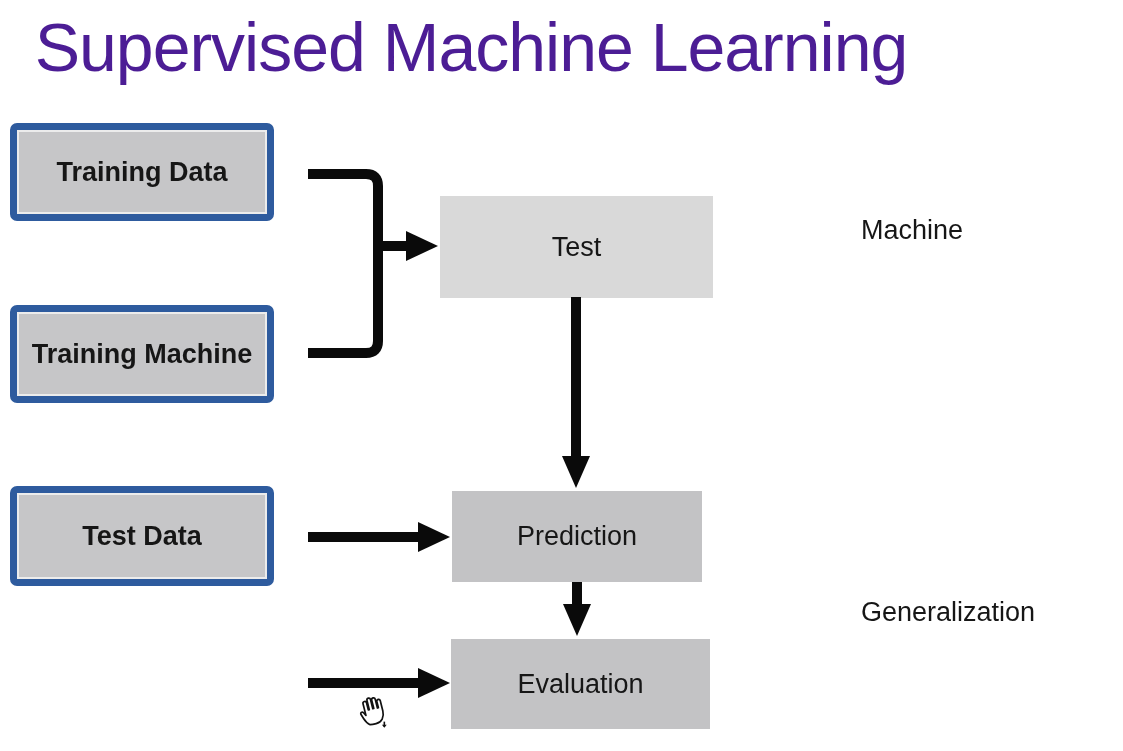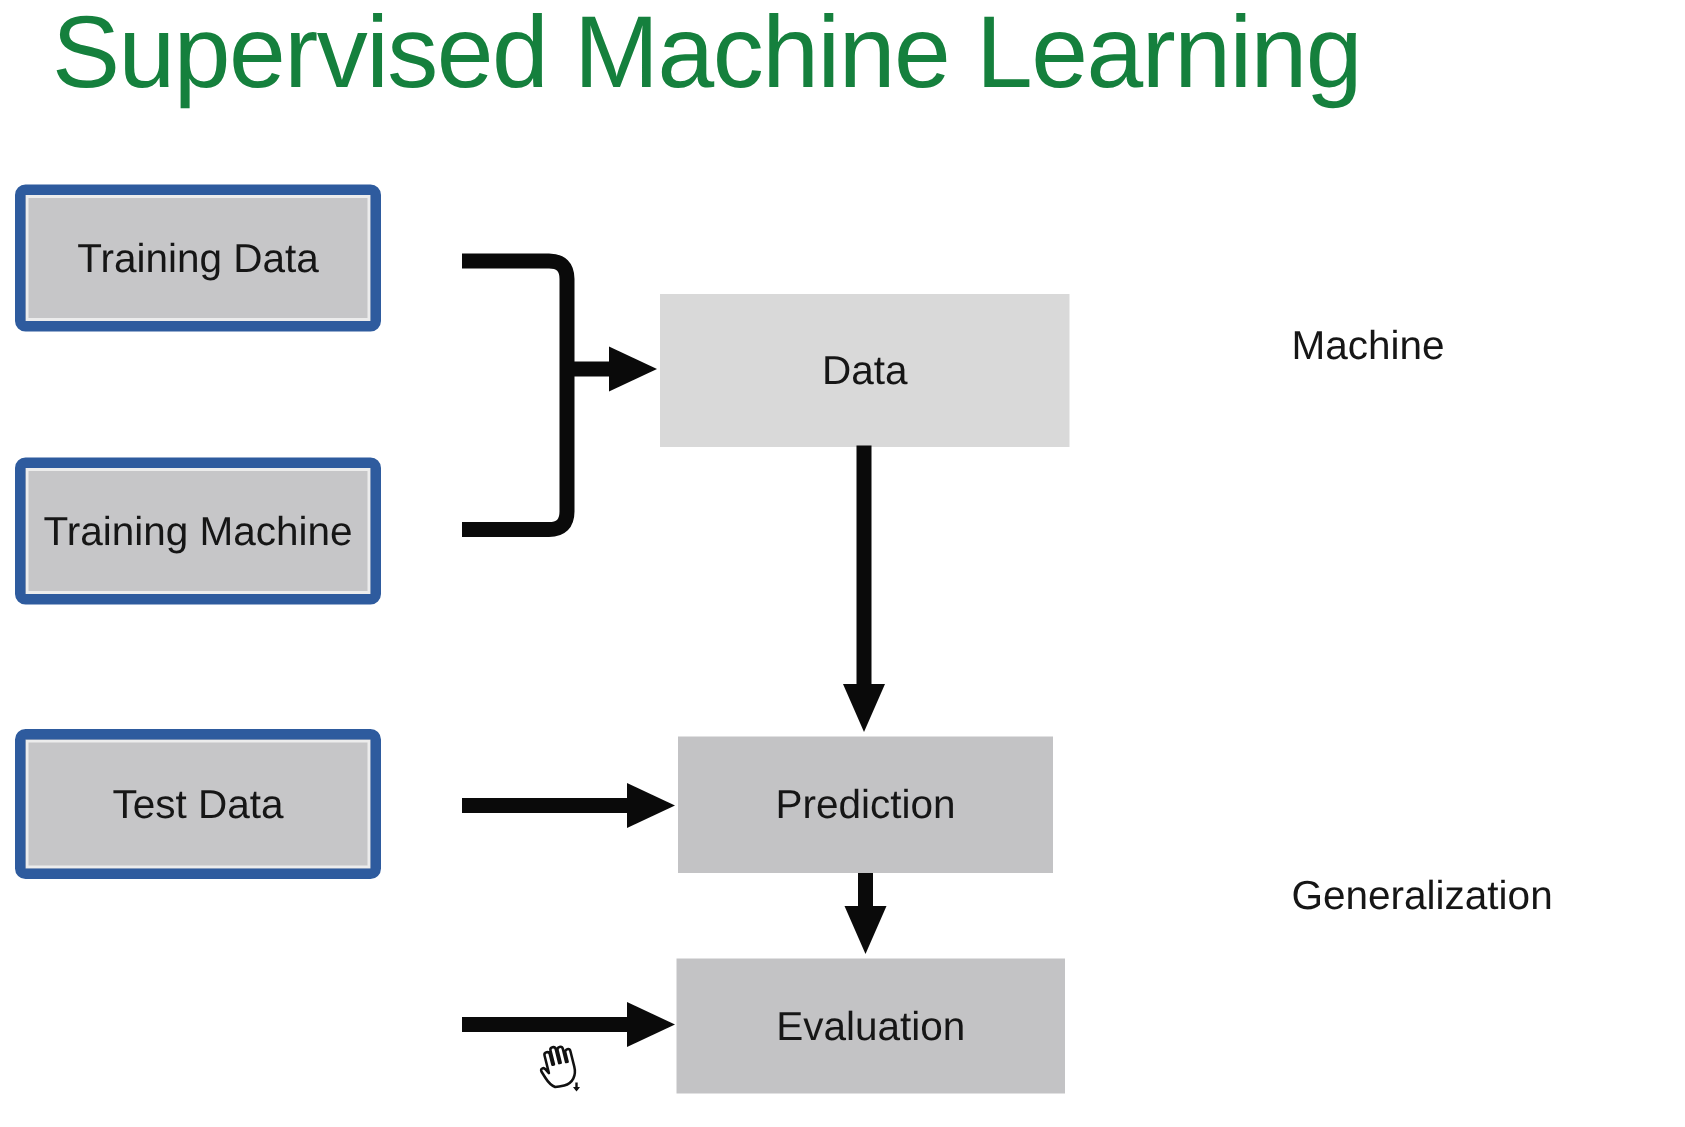--- a/index.html
+++ b/index.html
@@ -6,58 +6,59 @@
   .stage{
     position:relative;
     width:1123px;height:751px;
     background:#ffffff;
     overflow:hidden;
     font-family:"Liberation Sans", sans-serif;
     color:var(--text,#161616);
   }
   .title{
     position:absolute;
-    top:0;left:0;width:942px;
+    top:12px;left:0;width:942px;
     margin:0;
     font-size:68px;
     font-weight:400;
     line-height:1.05;
     text-align:center;
     letter-spacing:-1px;
-    color:#15803d;
+    color:#4c1d95;
   }
   .node{
     position:absolute;
     display:flex;align-items:center;justify-content:center;
     box-sizing:border-box;
     font-size:27px;
     color:#161616;
   }
   .io-box{
-    left:10px;width:244px;
+    left:10px;width:264px;
     background:var(--io-fill,#c6c6c8);
     border:7px solid var(--node-border-blue,#2e5b9e);
     border-radius:7px;
     box-shadow:inset 0 0 0 2px rgba(240,240,240,.9);
+    font-weight:bold;
   }
   .proc-box{border:none;}
   #box-training-data{top:123px;height:98px;}
   #box-training-labels{top:305px;height:98px;}
   #box-test-data{top:486px;height:100px;}
   #box-test-labels{top:633px;height:101px;}
   #box-model{left:440px;top:196px;width:273px;height:102px;background:var(--model-fill,#d9d9d9);}
   #box-prediction{left:452px;top:491px;width:250px;height:91px;background:var(--process-fill,#c3c3c5);}
   #box-evaluation{left:451px;top:639px;width:259px;height:90px;background:var(--process-fill,#c3c3c5);}
   .phase-label{
     position:absolute;left:861px;
     font-size:27px;line-height:32px;
     color:#161616;white-space:nowrap;
   }
   #phase-training{top:214px;}
-  #phase-generalization{top:581px;}
+  #phase-generalization{top:596px;}
   .connectors{
     position:absolute;left:0;top:0;width:1123px;height:751px;
     pointer-events:none;
   }
   .edge-lines{
     stroke:var(--arrow,#0a0a0a);
     stroke-width:10;
     fill:none;
     stroke-linejoin:round;
     stroke-linecap:butt;
@@ -80,21 +81,21 @@
     <span>Training Data</span>
   </div>
   <div class="node io-box" id="box-training-labels">
     <span>Training Machine</span>
   </div>
   <div class="node io-box" id="box-test-data">
     <span>Test Data</span>
   </div>
 
   <div class="node proc-box" id="box-model">
-    <span>Data</span>
+    <span>Test</span>
   </div>
   <div class="node proc-box" id="box-prediction">
     <span>Prediction</span>
   </div>
   <div class="node proc-box" id="box-evaluation">
     <span>Evaluation</span>
   </div>
 
   <div class="phase-label" id="phase-training">Machine</div>
   <div class="phase-label" id="phase-generalization">Generalization</div>

